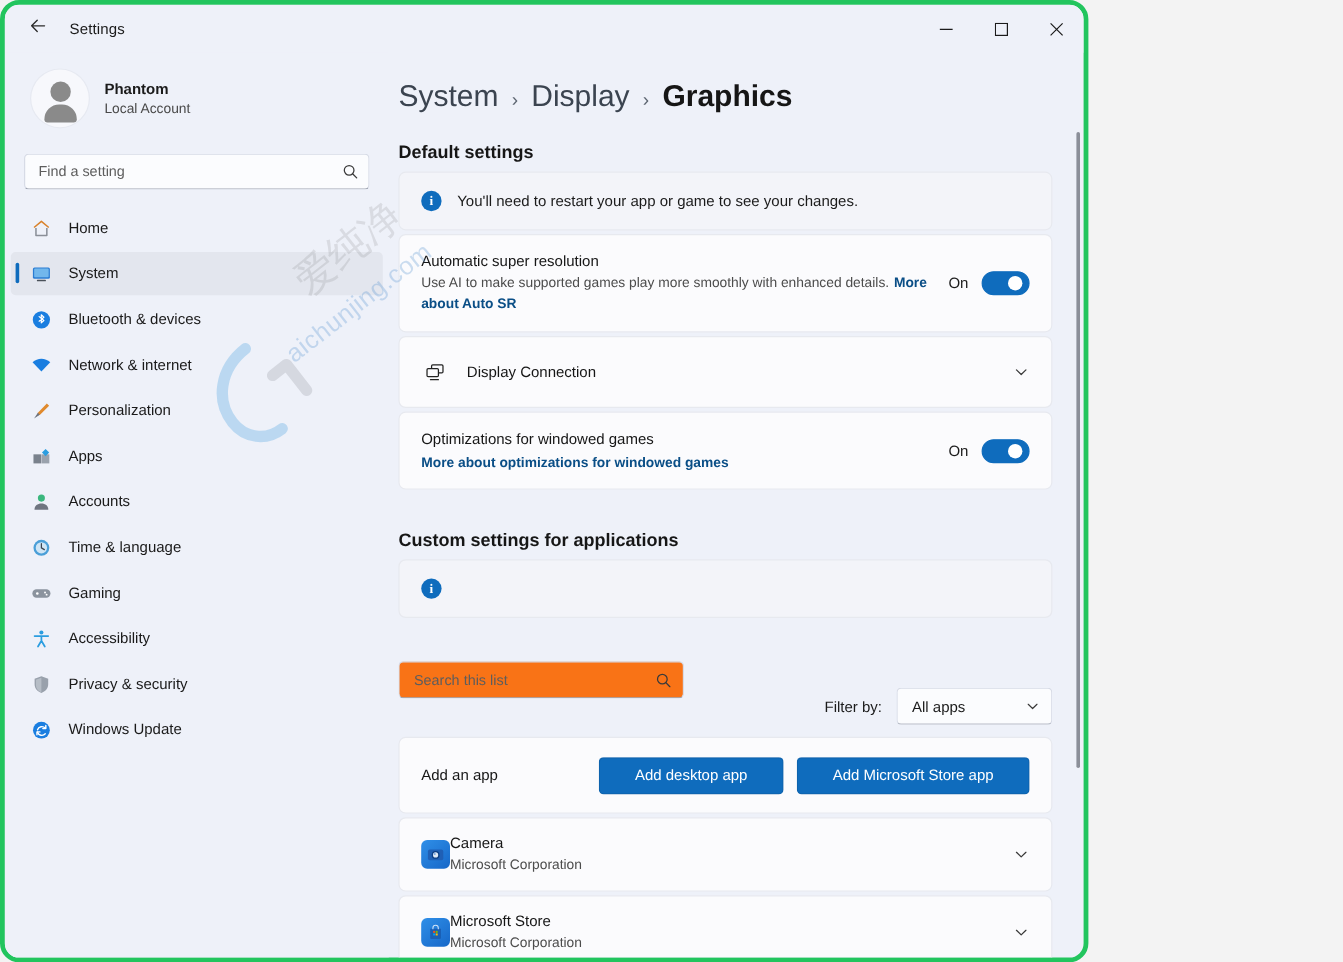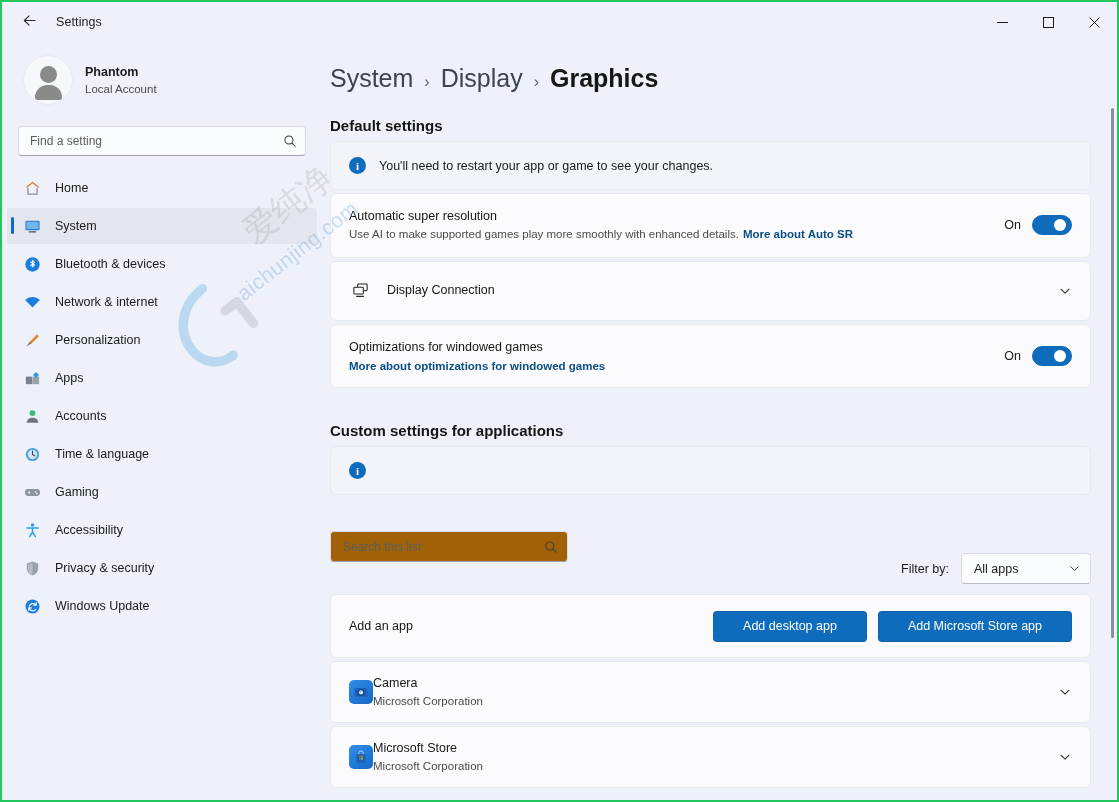--- a/index.html
+++ b/index.html
@@ -5,24 +5,24 @@
 <style>
   * { box-sizing: border-box; margin: 0; padding: 0; }
   html, body {
     width: 1119px; height: 802px;
     font-family: "Liberation Sans", sans-serif;
     background: #f3f3f3;
     overflow: hidden;
   }
   #app {
     position: relative;
-    width: 1119px; height: 802px;
+    width: 907px; height: 802px;
     background: #eef1f9;
-    border: 2px solid #22c55e;
-    border-radius: 0;
+    border: 4px solid #22c55e;
+    border-radius: 16px;
     overflow: hidden;
     display: flex;
     flex-direction: column;
   }
 
   
   .titlebar {
     height: 40px;
     flex: 0 0 40px;
     display: flex;
@@ -296,21 +296,21 @@
 
   .listsearch-row {
     display: flex;
     align-items: center;
     padding: 0;
     margin: 14px 0 10px 0;
   }
   .listsearch {
     width: 238px;
     height: 31px;
-    background: #a16207;
+    background: #f97316;
     border: 1px solid #d7dbe6;
     border-bottom-color: #9da3b0;
     border-radius: 4px;
     display: flex;
     padding: 0 9px 0 12px;
     cursor: text;
   }
   .listsearch input {
     flex: 1; border: none; outline: none; background: transparent;
     font-family: inherit; font-size: 12px; color: #1b1b1b;

